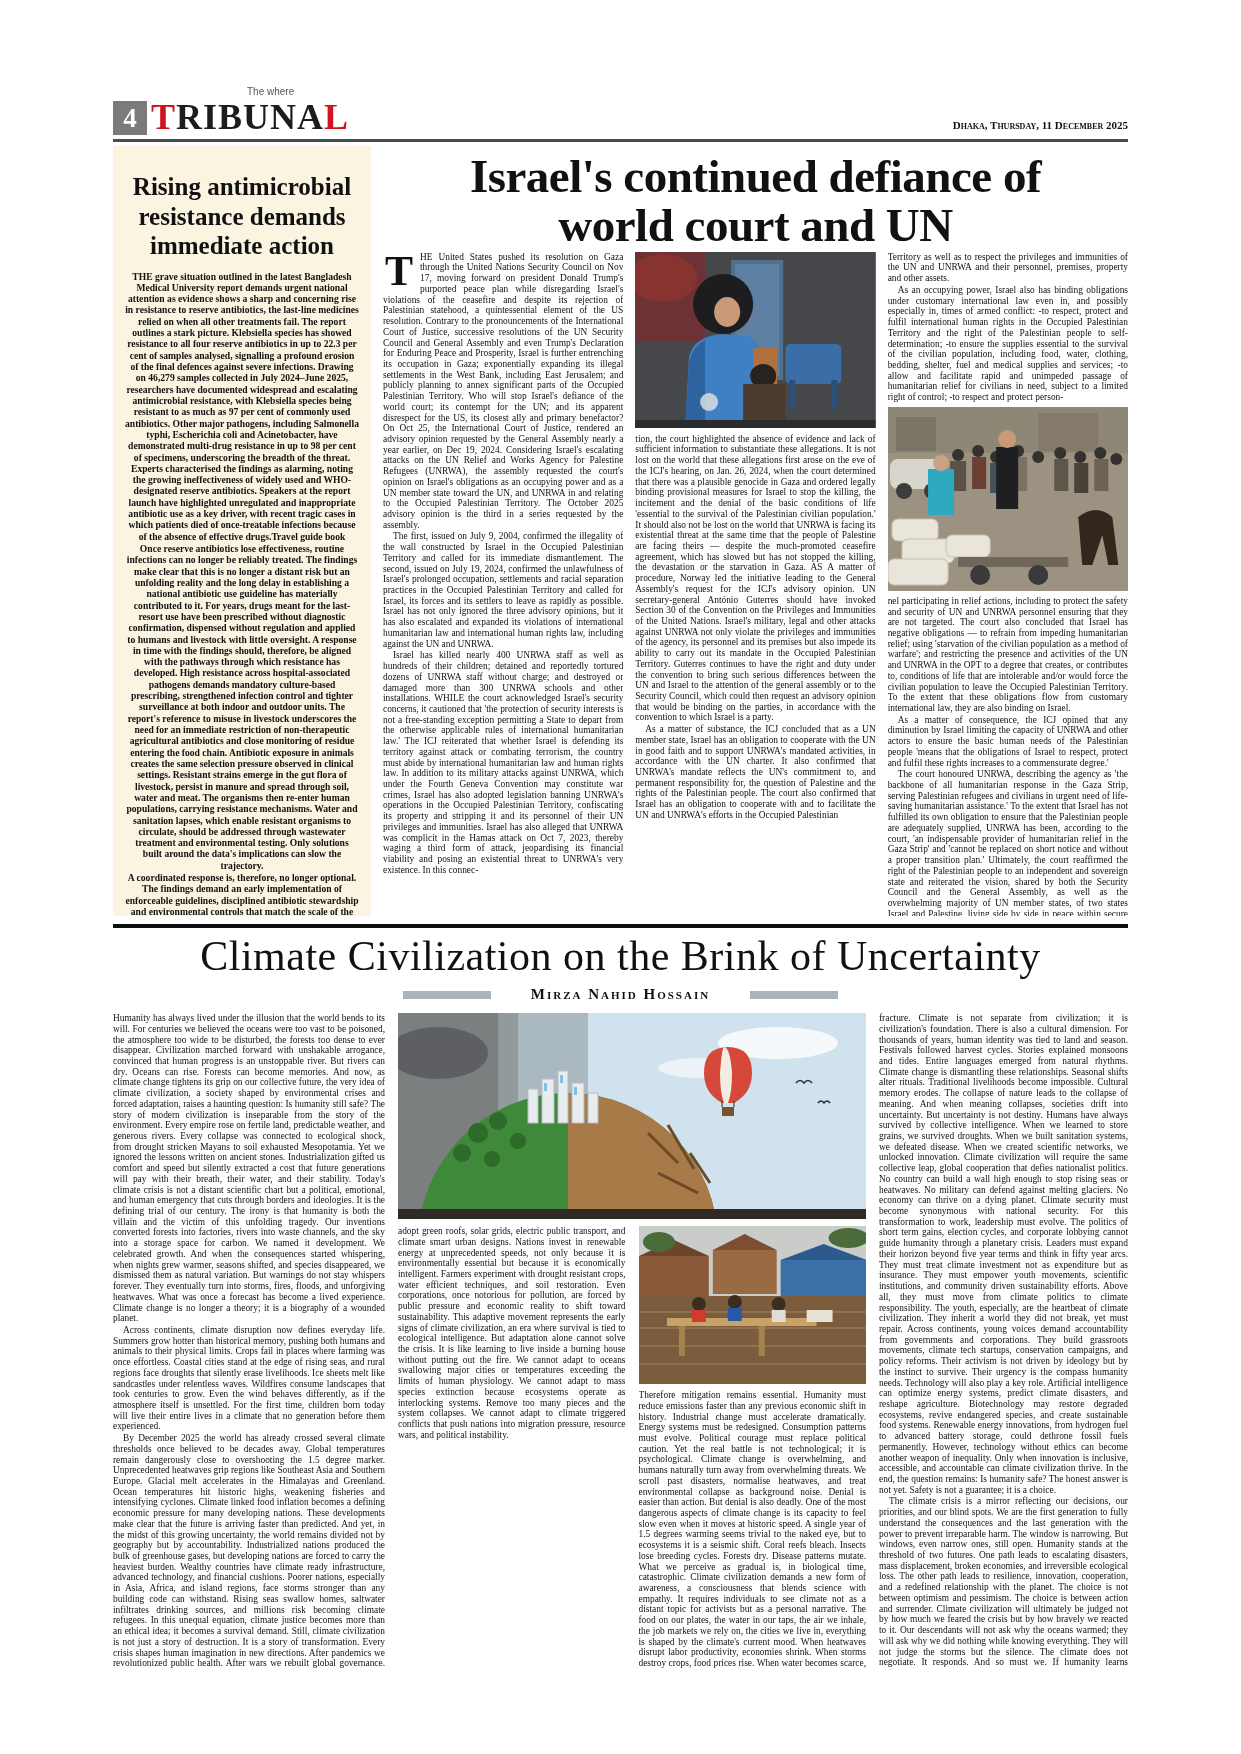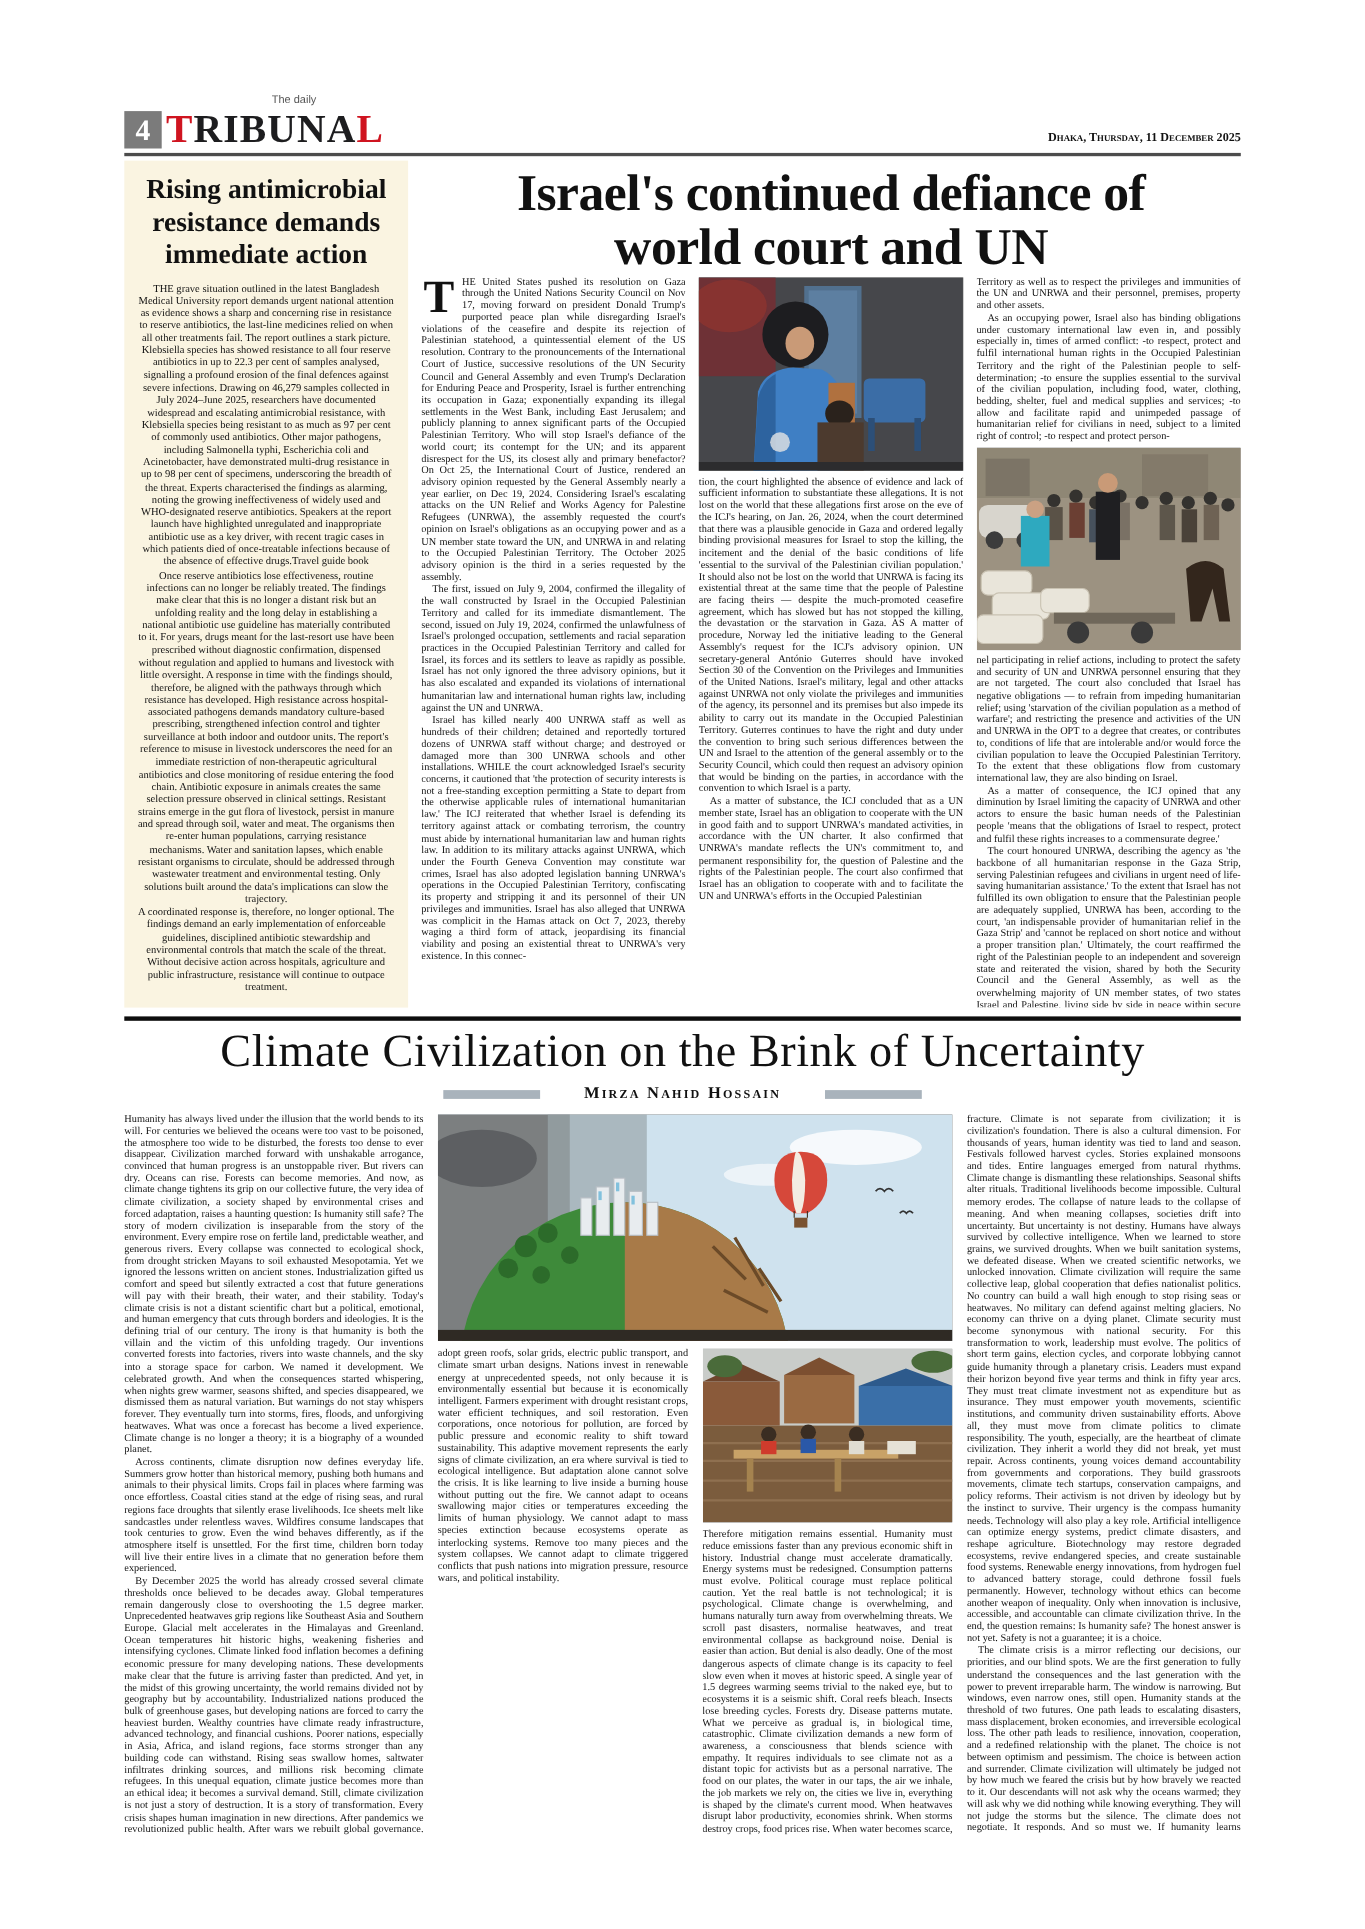--- a/index.html
+++ b/index.html
@@ -19,24 +19,24 @@
   .masthead .red{color:#cf1420;}
   .masthead .dark{color:#1d1d1f;}
   .hdr-section{position:absolute;left:0;right:0;bottom:2px;text-align:center;
           font-size:22px;font-weight:bold;}
   .hdr-date{margin-left:auto;font-size:11px;font-weight:bold;font-variant:small-caps;
           padding-bottom:4px;}
   .hdr-rule{height:3px;background:#4c4c4c;margin-top:4px;}
 
   
   .top{display:flex;gap:12px;margin-top:4px;height:770px;}
-  .amr{width:258px;flex:0 0 258px;background:#faf4e1;padding:10px 12px;box-sizing:border-box;
+  .amr{width:258px;flex:0 0 258px;background:#faf4e1;padding:24px 12px;box-sizing:border-box;
        overflow:hidden;}
   .amr h2{margin:2px 0 10px;font-size:25px;line-height:1.18;text-align:center;font-weight:600;}
-  .amr p{margin:0;font-size:9.6px;line-height:1.18;text-align:center;}
+  .amr p{margin:0;font-size:9.6px;line-height:1.18;text-align:center;font-weight:bold;}
   .amr p + p{margin-top:1px;}
 
   .israel{flex:1;display:flex;flex-direction:column;overflow:hidden;}
   .israel h1{margin:6px 30px 2px;font-size:47px;line-height:1.04;text-align:center;
              font-weight:bold;letter-spacing:-0.5px;}
   .byline{display:flex;align-items:center;justify-content:center;gap:40px;margin:8px 0 10px;}
   .byline .bar{width:88px;height:8px;background:#a9b3bc;}
   .byline .name{font-size:15px;font-weight:bold;font-variant:small-caps;letter-spacing:2px;}
   .icols{display:flex;gap:12px;flex:1;overflow:hidden;text-align:justify;
          font-size:9.4px;line-height:1.14;}
@@ -70,21 +70,21 @@
 </style>
 </head>
 <body>
 
 <div class="page">
   <div class="content">
 
     <div class="hdr">
       <div class="pageno">4</div>
       <div class="masthead">
-        <span class="daily">The daily</span>
+        <span class="daily">The where</span>
         <span class="big red">T</span><span class="big dark">RIBUNA</span><span class="big red">L</span>
       </div>
       <div class="hdr-date">Dhaka, Thursday, 11 December 2025</div>
     </div>
     <div class="hdr-rule"></div>
 
     <div class="top">
 
       <aside class="amr">
         <h2>Rising antimicrobial resistance demands immediate action</h2>

